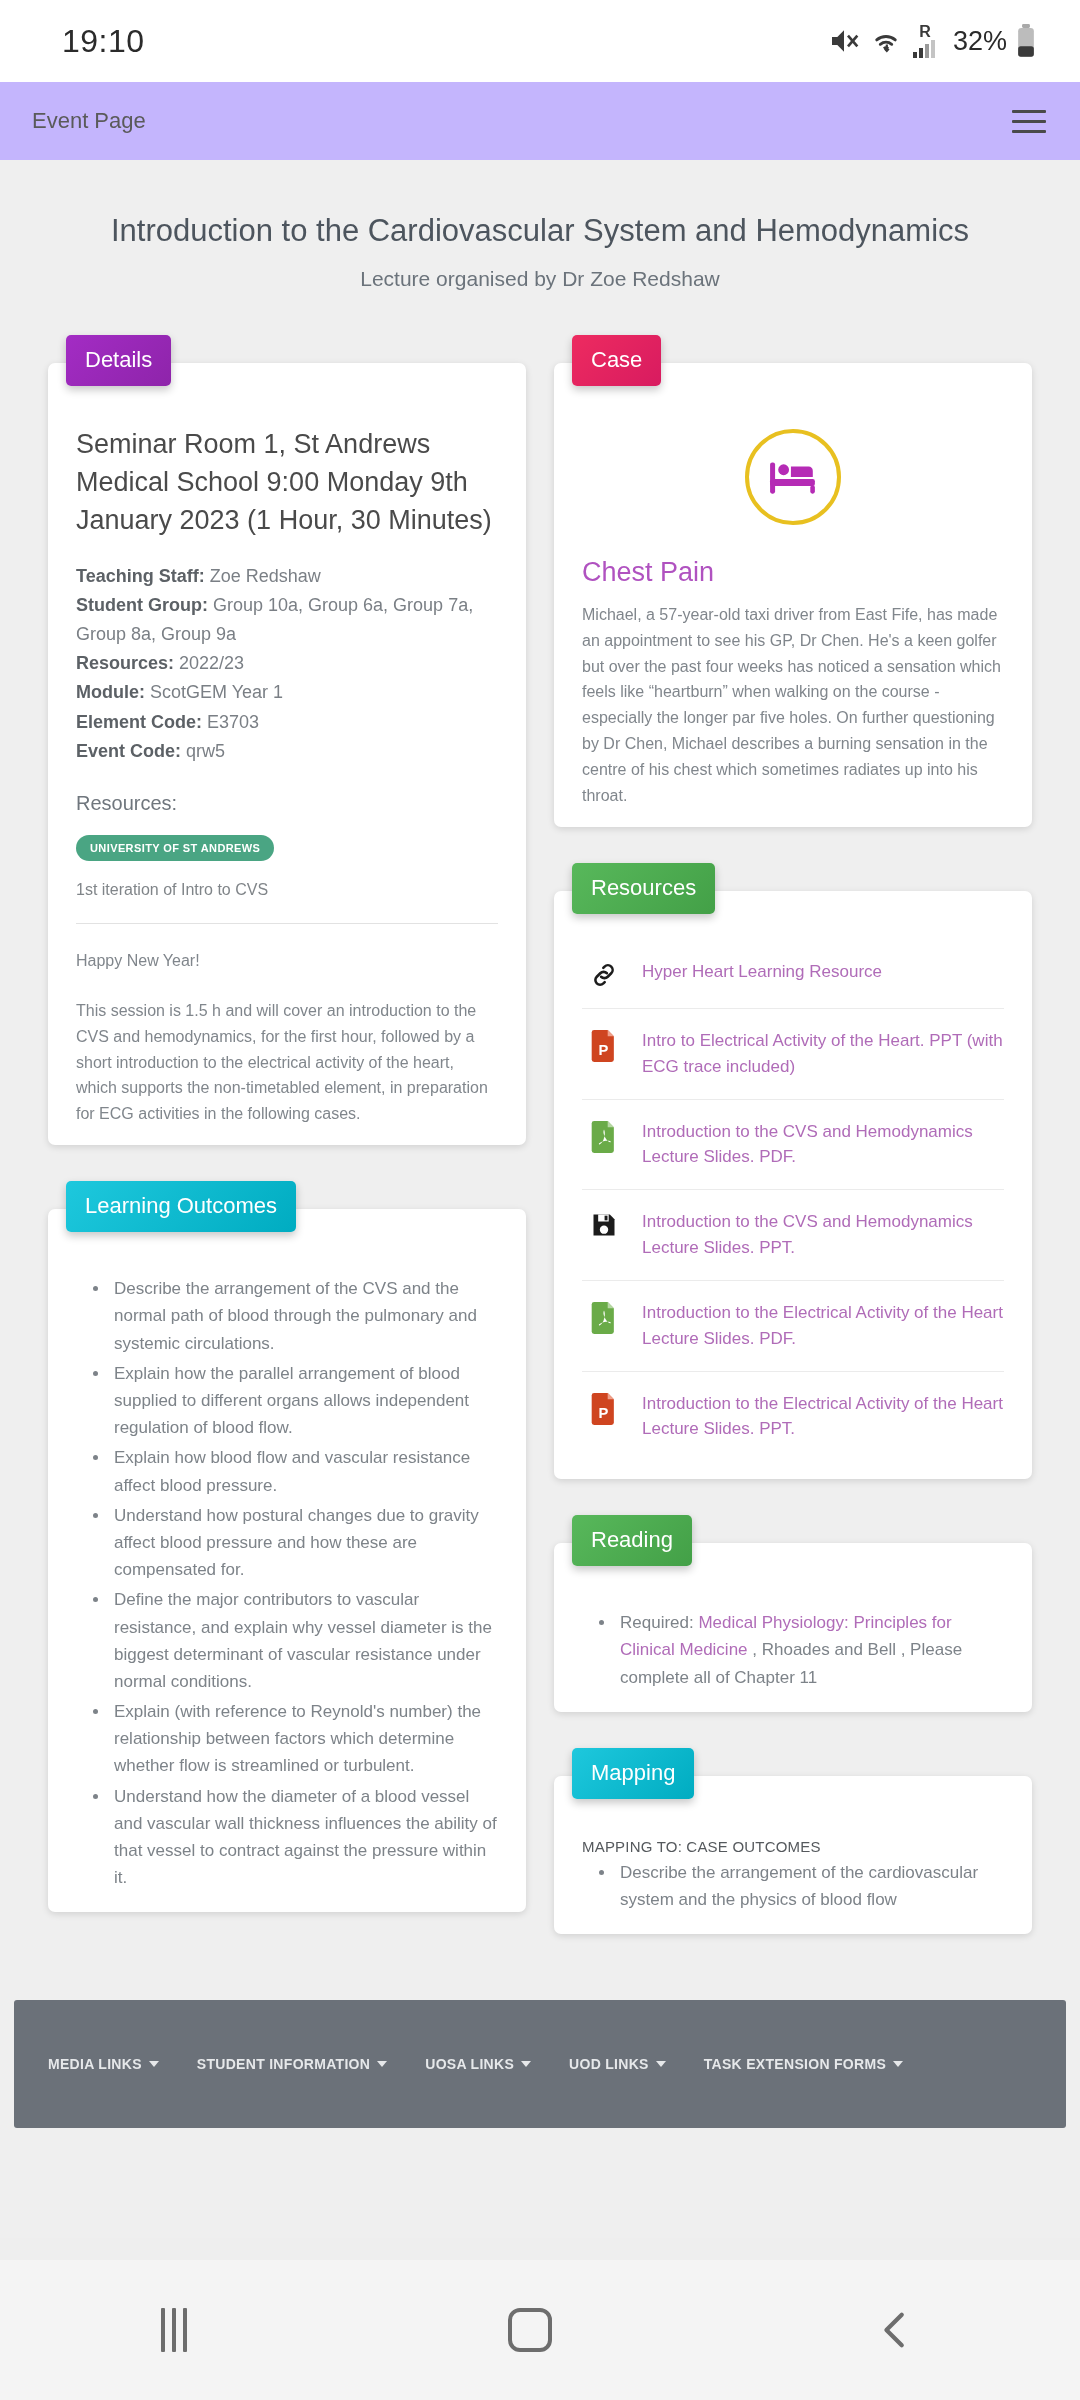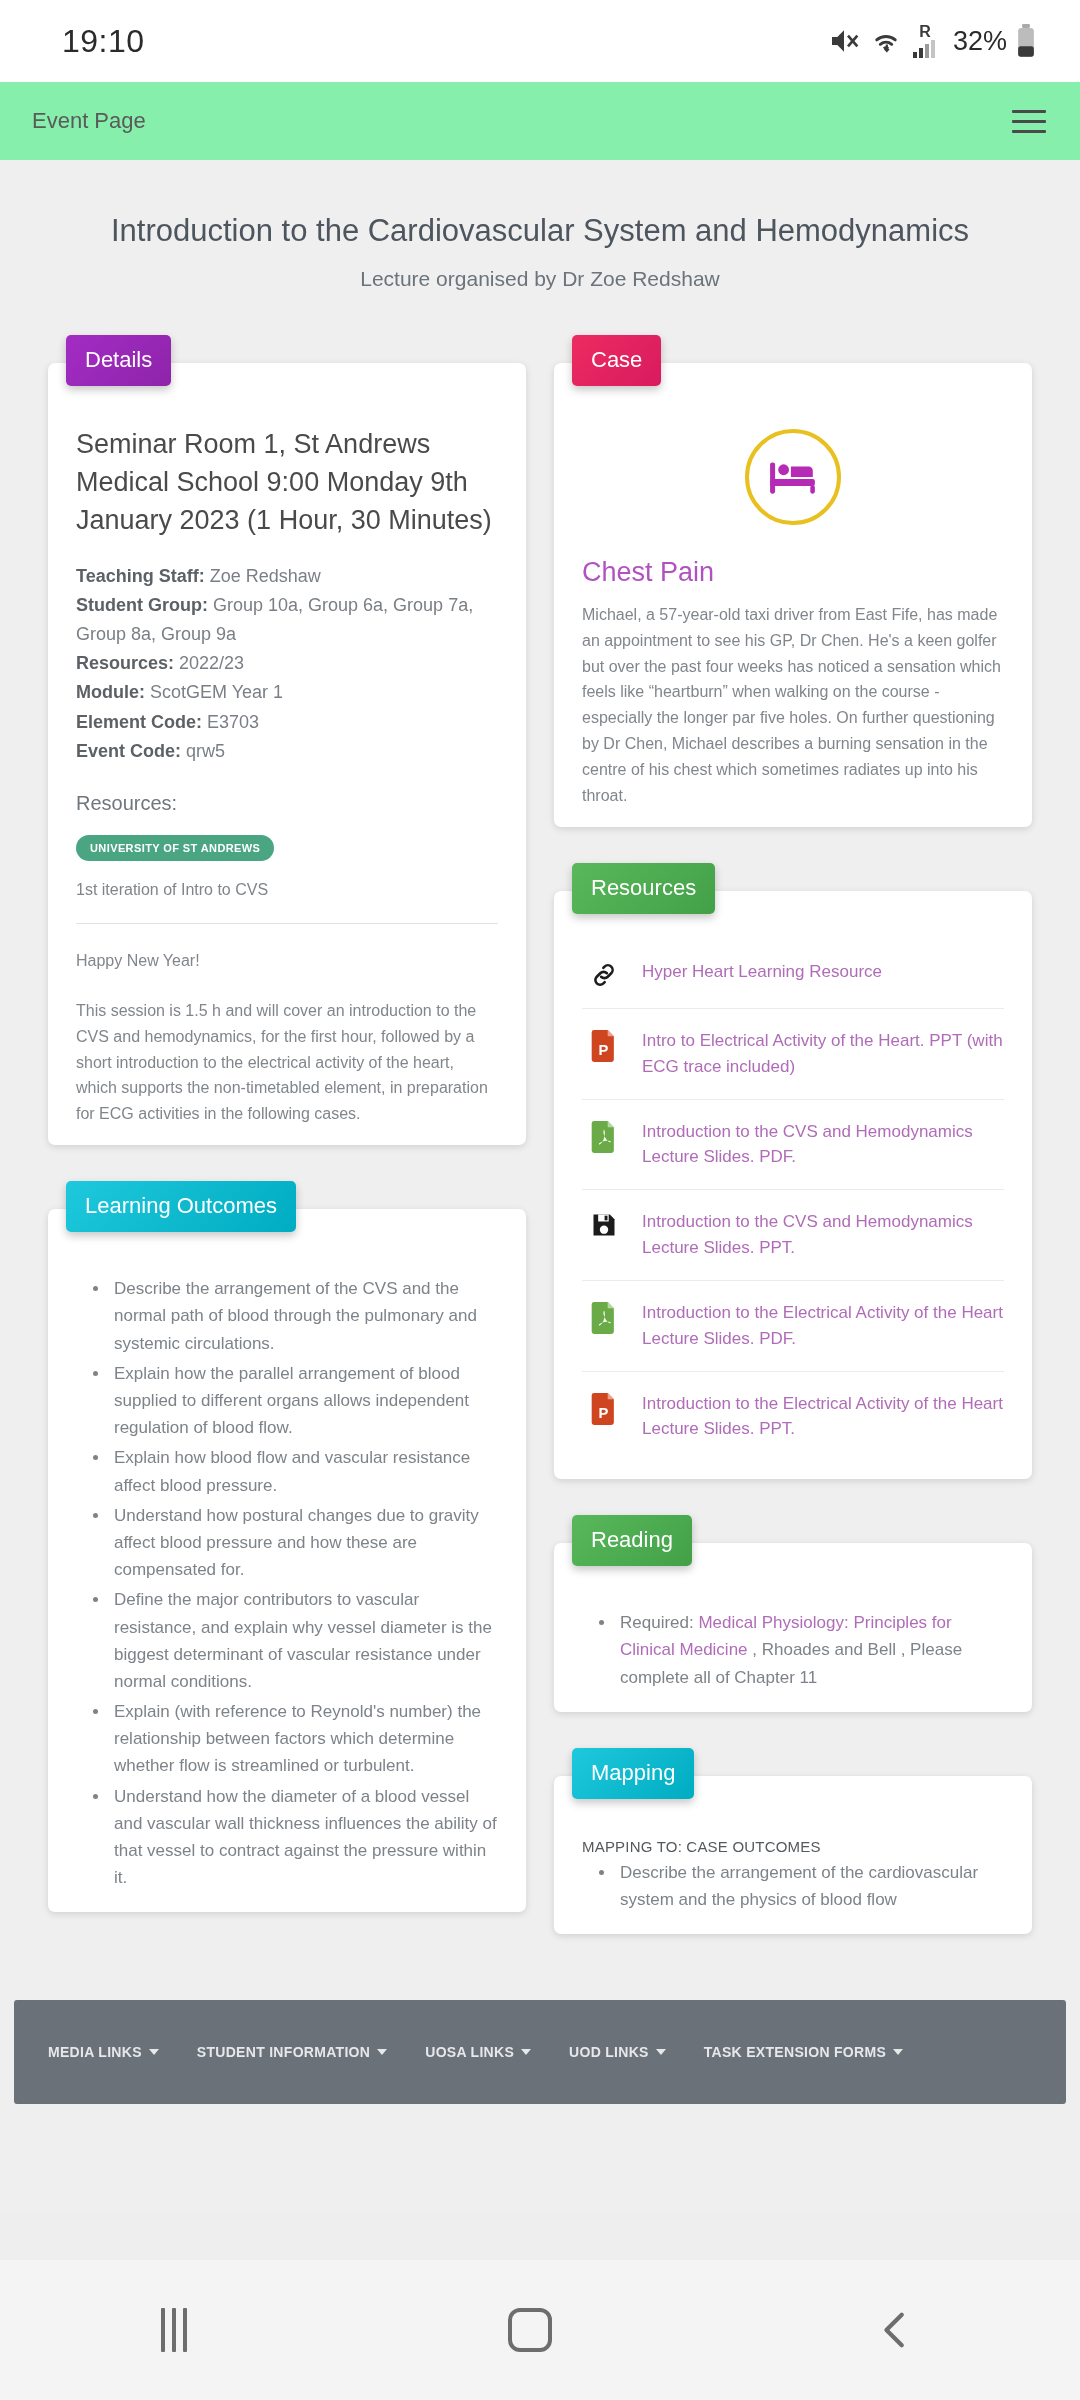--- a/index.html
+++ b/index.html
@@ -16,21 +16,21 @@
   .statusbar {
     height: 82px; background: #ffffff; display: flex; align-items: center;
     justify-content: space-between; padding: 0 44px 0 62px;
   }
   .status-time { font-size: 32px; color: #2b2b2b; letter-spacing: .5px; }
   .status-icons { display: flex; align-items: center; gap: 9px; }
   .status-pct { font-size: 27px; color: #2b2b2b; margin-left: 6px; }
 
   
   .appbar {
-    height: 78px; background: #86efac; display: flex; align-items: center;
+    height: 78px; background: #c4b5fd; display: flex; align-items: center;
     justify-content: space-between; padding: 0 34px 0 32px;
   }
   .appbar-title { font-size: 22px; color: #5a5a5a; }
   .hamburger { width: 34px; display: flex; flex-direction: column; gap: 7px; cursor: pointer; }
   .hamburger i { display: block; height: 3px; background: #4a4a4a; border-radius: 1px; }
 
   
   .page { background: #efefef; padding: 0 0 0 0; }
   .page-title {
     text-align: center; font-size: 31px; color: #4d555e; font-weight: 400;
@@ -94,21 +94,21 @@
   
   ul.bullets { margin: 4px 0 0 34px; }
   ul.bullets li { font-size: 17px; color: #7d8389; line-height: 1.6; margin-bottom: 3px; padding-left: 4px; }
   .read-link { color: #b06cb8; }
   .map-label { font-size: 15px; color: #55595d; letter-spacing: .2px; font-weight: 400; }
   .map-list { margin-top: 14px; }
 
   
   .footer-wrap { padding: 66px 14px 0; }
   .footer {
-    background: #6b7179; border-radius: 3px; height: 104px;
+    background: #6b7179; border-radius: 3px; height: 128px;
     display: flex; align-items: center; padding: 0 34px; gap: 38px;
   }
   .f-link {
     color: #e6e8ea; font-size: 14px; font-weight: 700; letter-spacing: .3px;
     display: flex; align-items: center; gap: 7px; white-space: nowrap;
   }
   .caret { width: 0; height: 0; border-left: 5px solid transparent; border-right: 5px solid transparent; border-top: 6px solid #e6e8ea; }
 
   
   .navbar {

